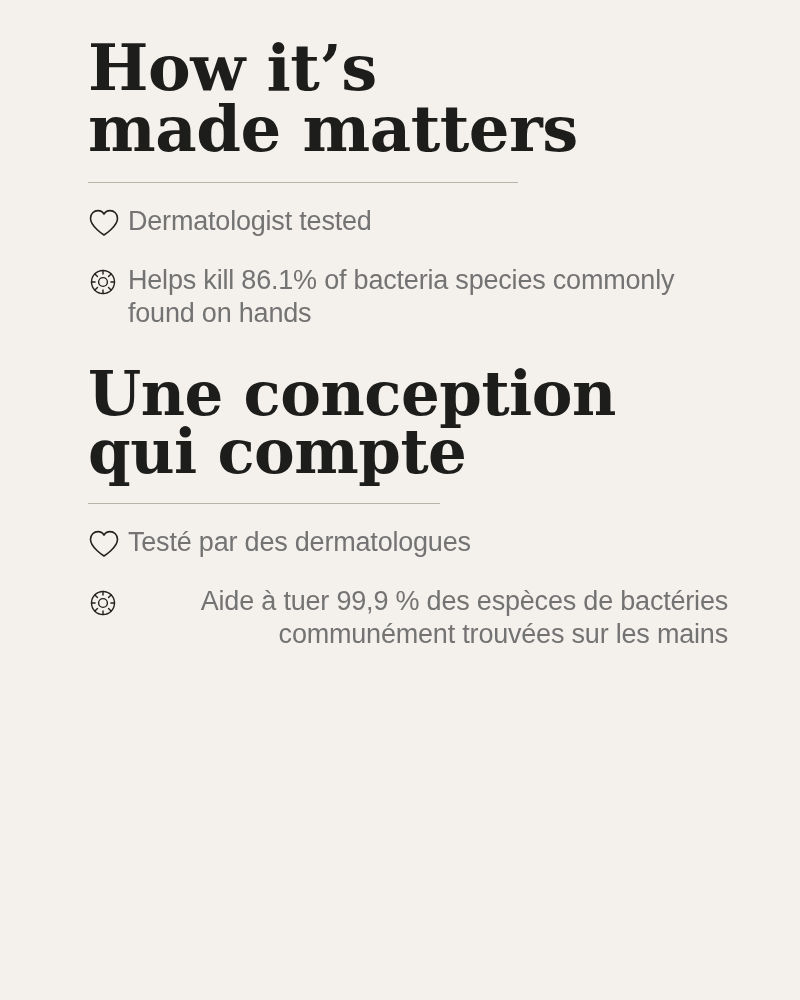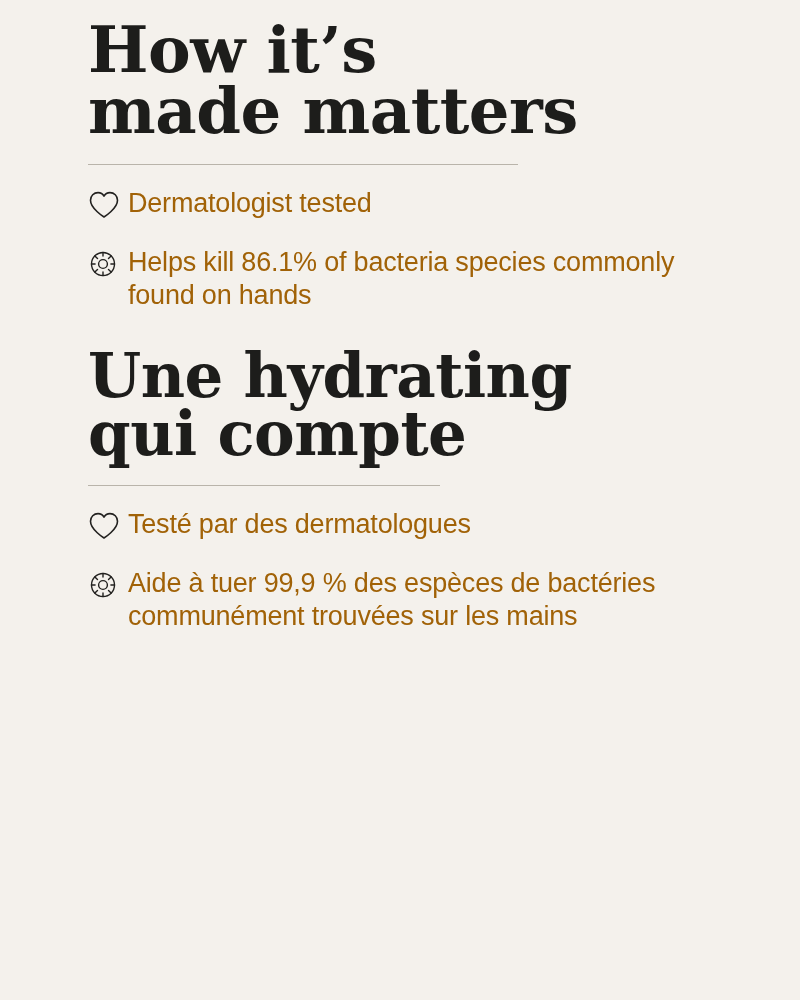--- a/index.html
+++ b/index.html
@@ -12,21 +12,21 @@
     background: #f4f1ec;
     font-family: "Liberation Sans", sans-serif;
     color: #1d1d1b;
     overflow: hidden;
   }
   .page {
     position: relative;
     width: 800px;
     height: 1000px;
     box-sizing: border-box;
-    padding: 14px 60px 0 88px;
+    padding: 32px 60px 0 88px;
   }
   .section {
     position: relative;
   }
   .section-title {
     font-family: "DejaVu Serif", "Liberation Serif", serif;
     font-weight: bold;
     font-size: 63px;
     line-height: 0.95;
     letter-spacing: -0.5px;
@@ -69,28 +69,28 @@
     padding-top: 3px;
   }
   .bullet-icon svg {
     display: block;
   }
   .bullet-text {
     font-family: "Liberation Sans", sans-serif;
     font-size: 27px;
     line-height: 1.22;
     letter-spacing: -0.2px;
-    color: #a16207;
+    color: #737373;
     max-width: 600px;
   }
   .section-fr {
     margin-top: 36px;
   }
   .bullets-en { margin-top: 2px; }
-  .bullets-fr { margin-top: 4px; }
+  .bullets-fr { margin-top: 4px; text-align: right; }
 </style>
 </head>
 <body>
 
 <div class="page">
 
   <section class="section section-en">
     <h1 class="section-title title-en">How it’s
 made matters</h1>
     <div class="divider divider-en"></div>
@@ -115,21 +115,21 @@
           </svg>
         </span>
         <span class="bullet-text">Helps kill 86.1% of bacteria species commonly found on hands</span>
       </li>
 
 
     </ul>
   </section>
 
   <section class="section section-fr">
-    <h1 class="section-title title-fr">Une hydrating
+    <h1 class="section-title title-fr">Une conception
 qui compte</h1>
     <div class="divider divider-fr"></div>
 
     <ul class="bullets bullets-fr">
 
       <li class="bullet">
         <span class="bullet-icon">
           <svg width="32" height="30" viewBox="0 0 32 30" fill="none" stroke="#22211f" stroke-width="1.6">
             <path d="M16 27C16 27 2.5 18.6 2.5 10.2 2.5 5.9 5.9 2.6 10 2.6c2.6 0 4.9 1.4 6 3.5 1.1-2.1 3.4-3.5 6-3.5 4.1 0 7.5 3.3 7.5 7.6C29.5 18.6 16 27 16 27Z" stroke-linejoin="round"></path>
           </svg>

